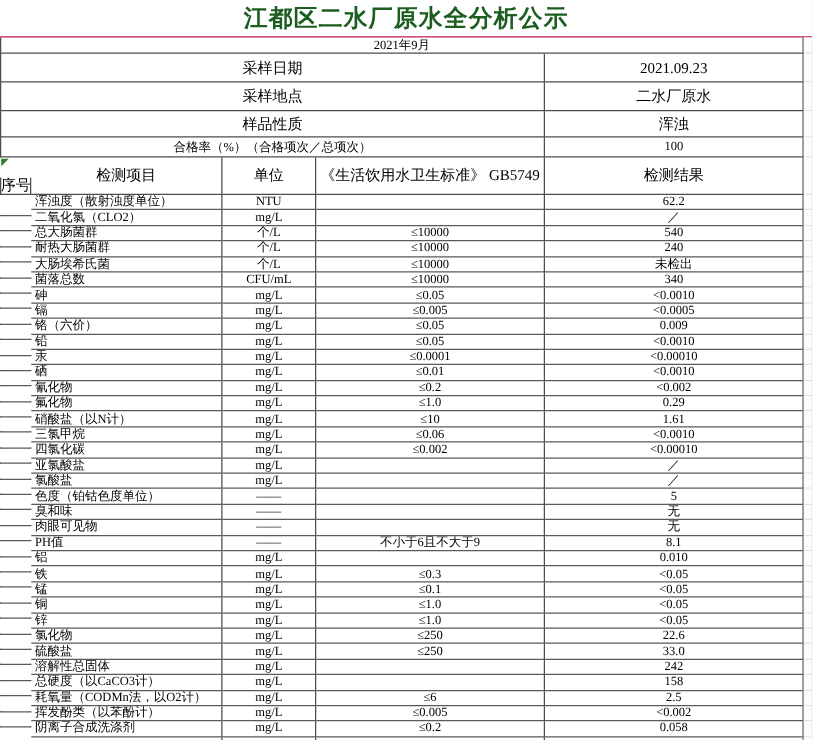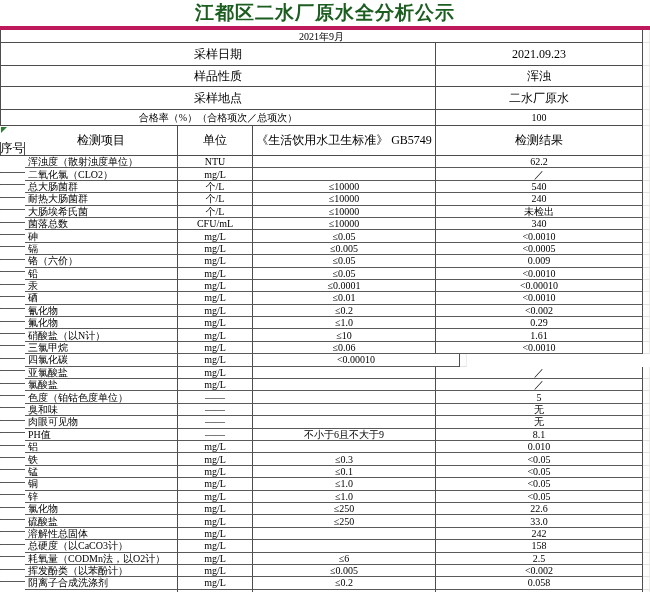--- a/index.html
+++ b/index.html
@@ -21,21 +21,21 @@
     overflow:hidden;white-space:nowrap;
   }
   .cell.first{border-left:1px solid #4d4d4d;}
   .strip{
     box-sizing:border-box;width:7px;
     border-bottom:1px solid #e2e2e2;
     border-right:1px solid #ececec;
     background:#fdfdfc;
   }
   
-  .title-row{height:30px;align-items:center;justify-content:center;border-bottom:4px solid #be185d;}
+  .title-row{height:30px;align-items:center;justify-content:center;border-bottom:1px solid #be185d;}
   .title-text{
     font-size:19px;font-weight:bold;letter-spacing:1px;
     font-family:"Liberation Sans","DejaVu Sans",sans-serif;
     color:#1b5e20;
   }
   .subtitle-row{height:13px;}
   .subtitle-cell{width:643px;font-size:10px;line-height:11px;}
   
   .info-label{width:436px;font-size:12px;}
   .info-value{width:207px;font-size:12px;}
@@ -74,28 +74,28 @@
   <div class="row subtitle-row">
     <div class="cell first subtitle-cell">2021年9月</div>
     <div class="strip"></div>
   </div>
 
   <div class="row h23">
     <div class="cell first info-label">采样日期</div>
     <div class="cell info-value">2021.09.23</div>
     <div class="strip"></div>
   </div>
+  <div class="row h23">
+    <div class="cell first info-label">采样地点</div>
+    <div class="cell info-value">二水厂原水</div>
+    <div class="strip"></div>
+  </div>
   <div class="row h21">
     <div class="cell first info-label">样品性质</div>
     <div class="cell info-value">浑浊</div>
-    <div class="strip"></div>
-  </div>
-  <div class="row h23">
-    <div class="cell first info-label">采样地点</div>
-    <div class="cell info-value">二水厂原水</div>
     <div class="strip"></div>
   </div>
   <div class="row h16">
     <div class="cell first info-label">合格率（%）（合格项次／总项次）</div>
     <div class="cell info-value">100</div>
     <div class="strip"></div>
   </div>
 
   <div class="row header-row">
     <div class="cell first hc c-no">序号</div>
@@ -233,20 +233,21 @@
         <div class="cell c-item">三氯甲烷</div>
         <div class="cell c-unit">mg/L</div>
         <div class="cell c-std">≤0.06</div>
         <div class="cell c-res">&lt;0.0010</div>
         <div class="strip"></div>
       </div>
       <div class="row data-row">
         <div class="cell c-no first">17</div>
         <div class="cell c-item">四氯化碳</div>
         <div class="cell c-unit">mg/L</div>
+        <div class="cell c-std">≤0.002</div>
         <div class="cell c-res">&lt;0.00010</div>
         <div class="strip"></div>
       </div>
       <div class="row data-row">
         <div class="cell c-no first">18</div>
         <div class="cell c-item">亚氯酸盐</div>
         <div class="cell c-unit">mg/L</div>
         <div class="cell c-std"></div>
         <div class="cell c-res">／</div>
         <div class="strip"></div>

